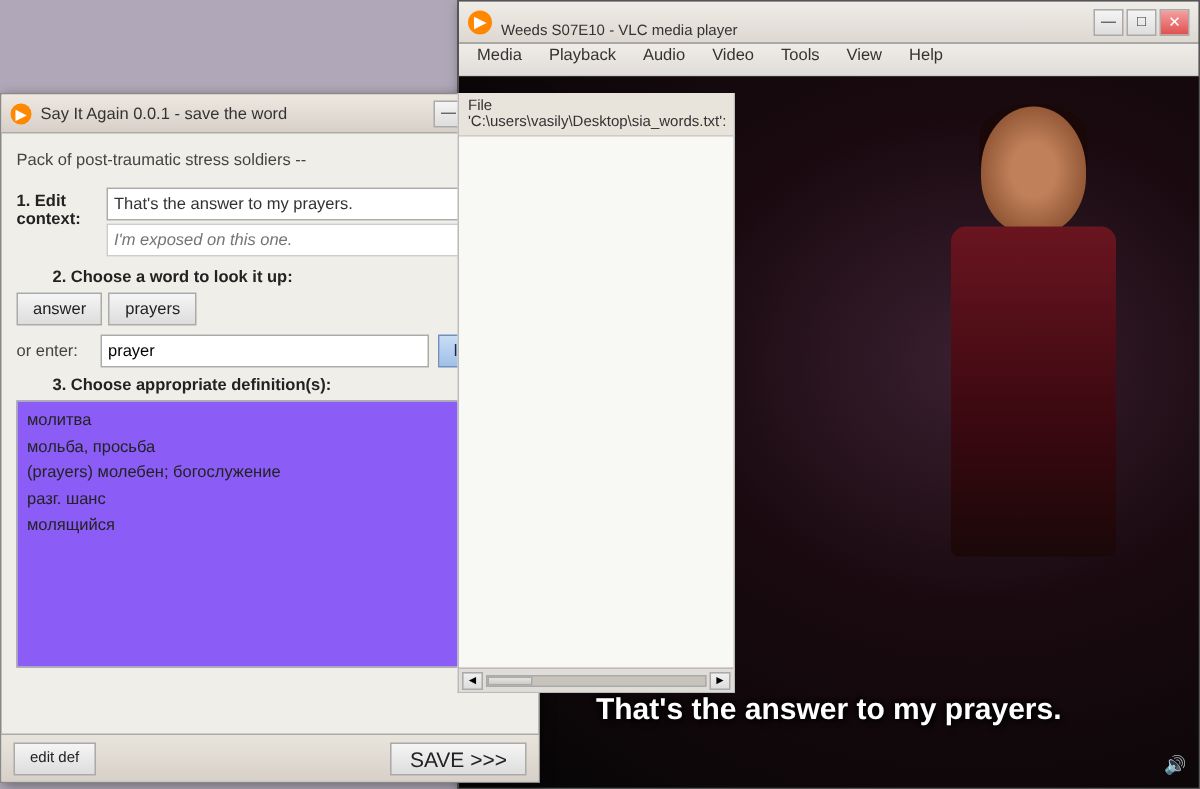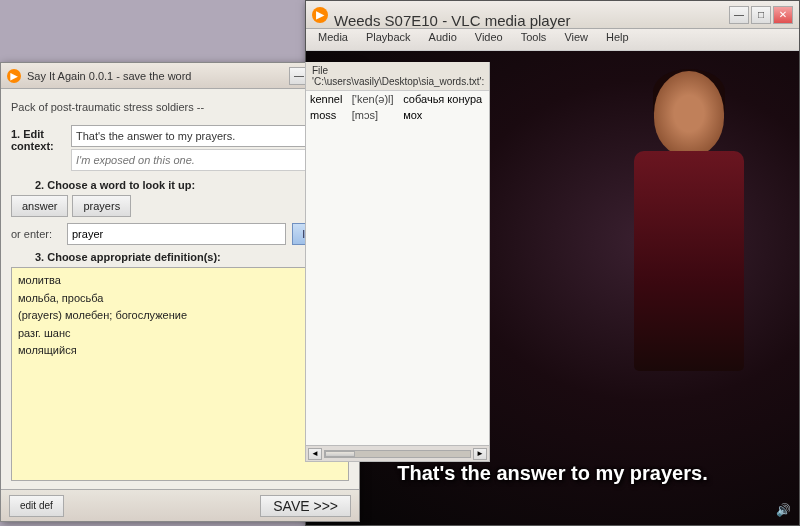--- a/index.html
+++ b/index.html
@@ -43,21 +43,21 @@
       display: flex;
       align-items: center;
       justify-content: center;
       font-size: 10px;
       font-weight: bold;
       color: white;
     }
 
     .vlc-title-text {
       flex: 1;
-      font-size: 15px;
+      font-size: 10px;
       color: #333;
       margin-top: 12px;
     }
 
     .vlc-window-controls {
       display: flex;
       gap: 2px;
     }
 
     .vlc-btn {
@@ -352,22 +352,22 @@
       color: #224;
     }
 
     
     .def-section {
       margin-bottom: 6px;
     }
 
     .def-box {
       width: 100%;
-      height: 214px;
-      background: #fef9c3;
+      height: 178px;
+      background: #8b5cf6;
       border: 1px solid #aaa;
       padding: 4px 6px;
       font-size: 11px;
       color: #222;
       line-height: 1.6;
       overflow-y: auto;
     }
 
     
     .sia-toolbar {
@@ -580,34 +580,20 @@
 
   <div class="sia-toolbar">
     <button class="edit-def-btn">edit def</button>
     <div class="spacer"></div>
     <button class="save-btn">SAVE &gt;&gt;&gt;</button>
   </div>
 </div>
 
 <div class="dict-panel">
   <div class="dict-file-label">File 'C:\users\vasily\Desktop\sia_words.txt':</div>
-  <table class="dict-table">
-    <tbody>
-      <tr class="dict-row">
-        <td class="dict-word">kennel</td>
-        <td class="dict-phonetic">['ken(ə)l]</td>
-        <td class="dict-translation">собачья конура</td>
-      </tr>
-      <tr class="dict-row">
-        <td class="dict-word">moss</td>
-        <td class="dict-phonetic">[mɔs]</td>
-        <td class="dict-translation">мох</td>
-      </tr>
-    </tbody>
-  </table>
   <div class="dict-scrollbar">
     <button class="dict-scroll-left">◄</button>
     <div class="dict-scroll-track">
       <div class="dict-scroll-thumb"></div>
     </div>
     <button class="dict-scroll-right">►</button>
   </div>
 </div>
 
 </body></html>

